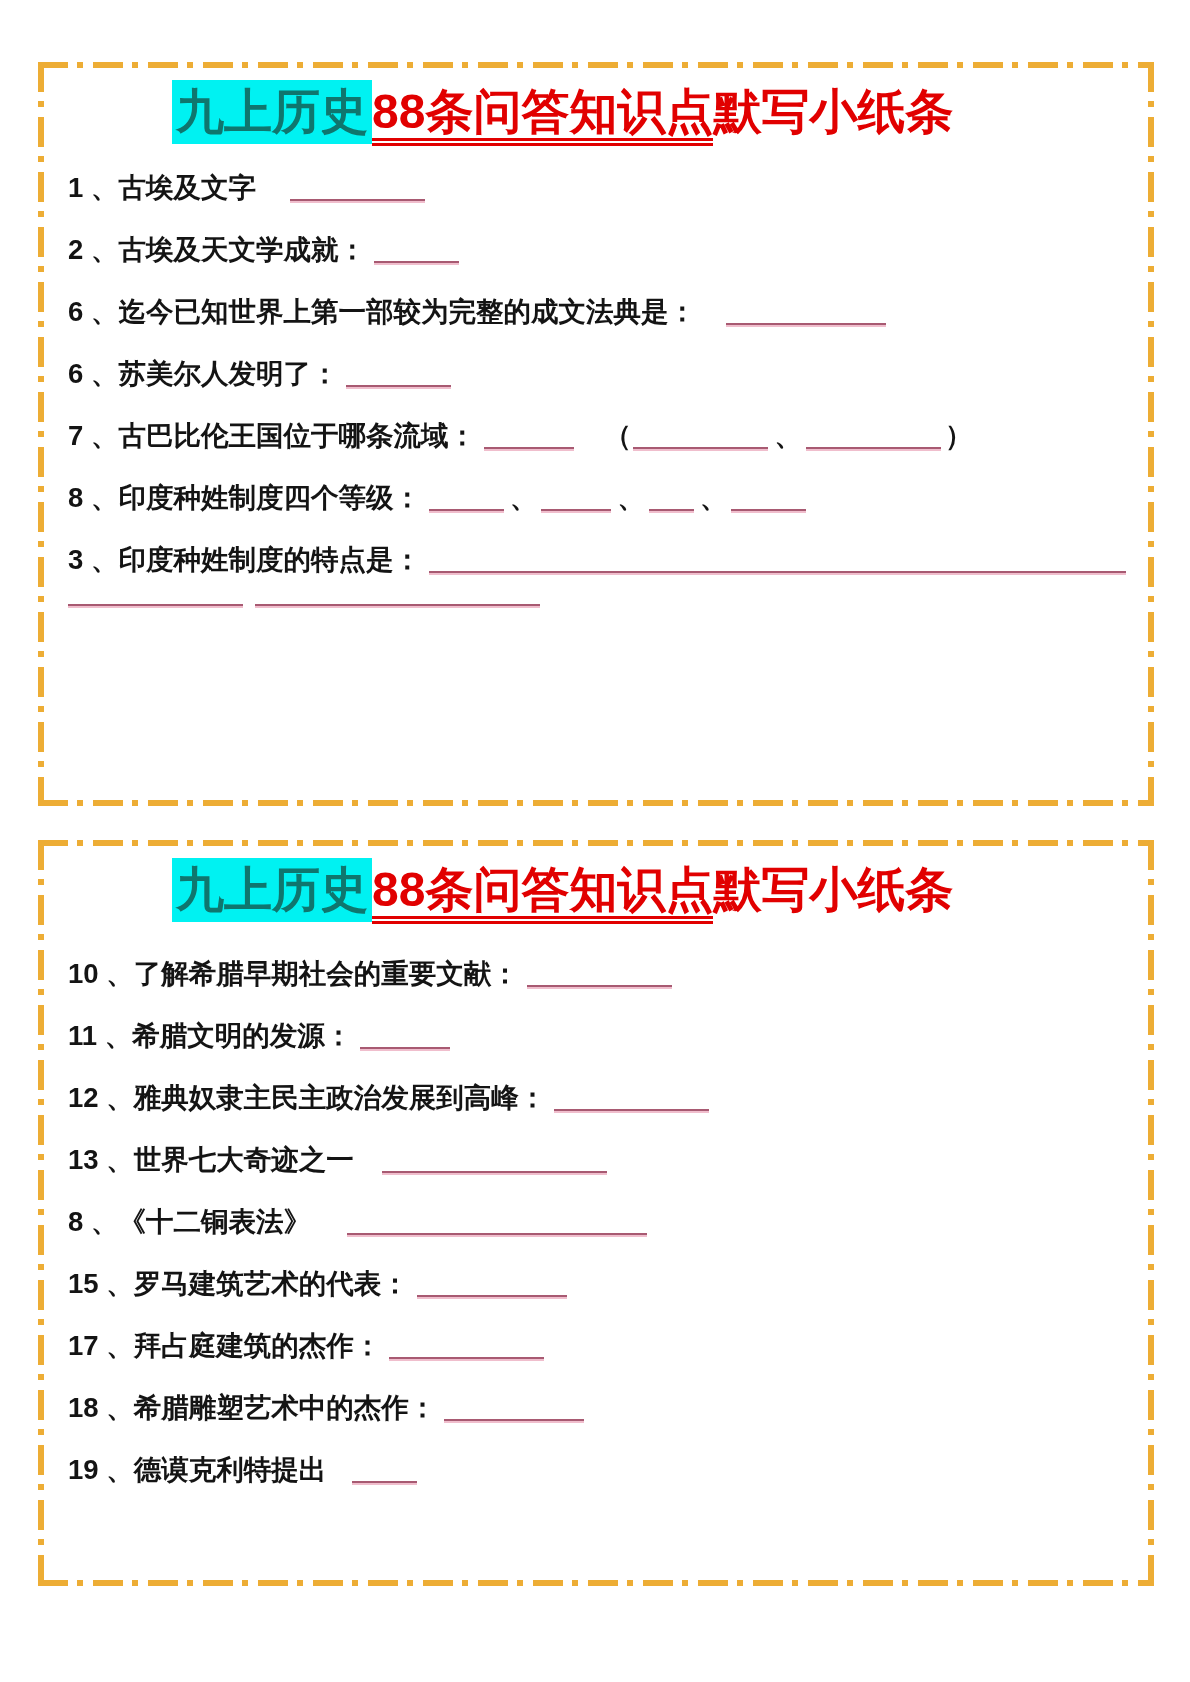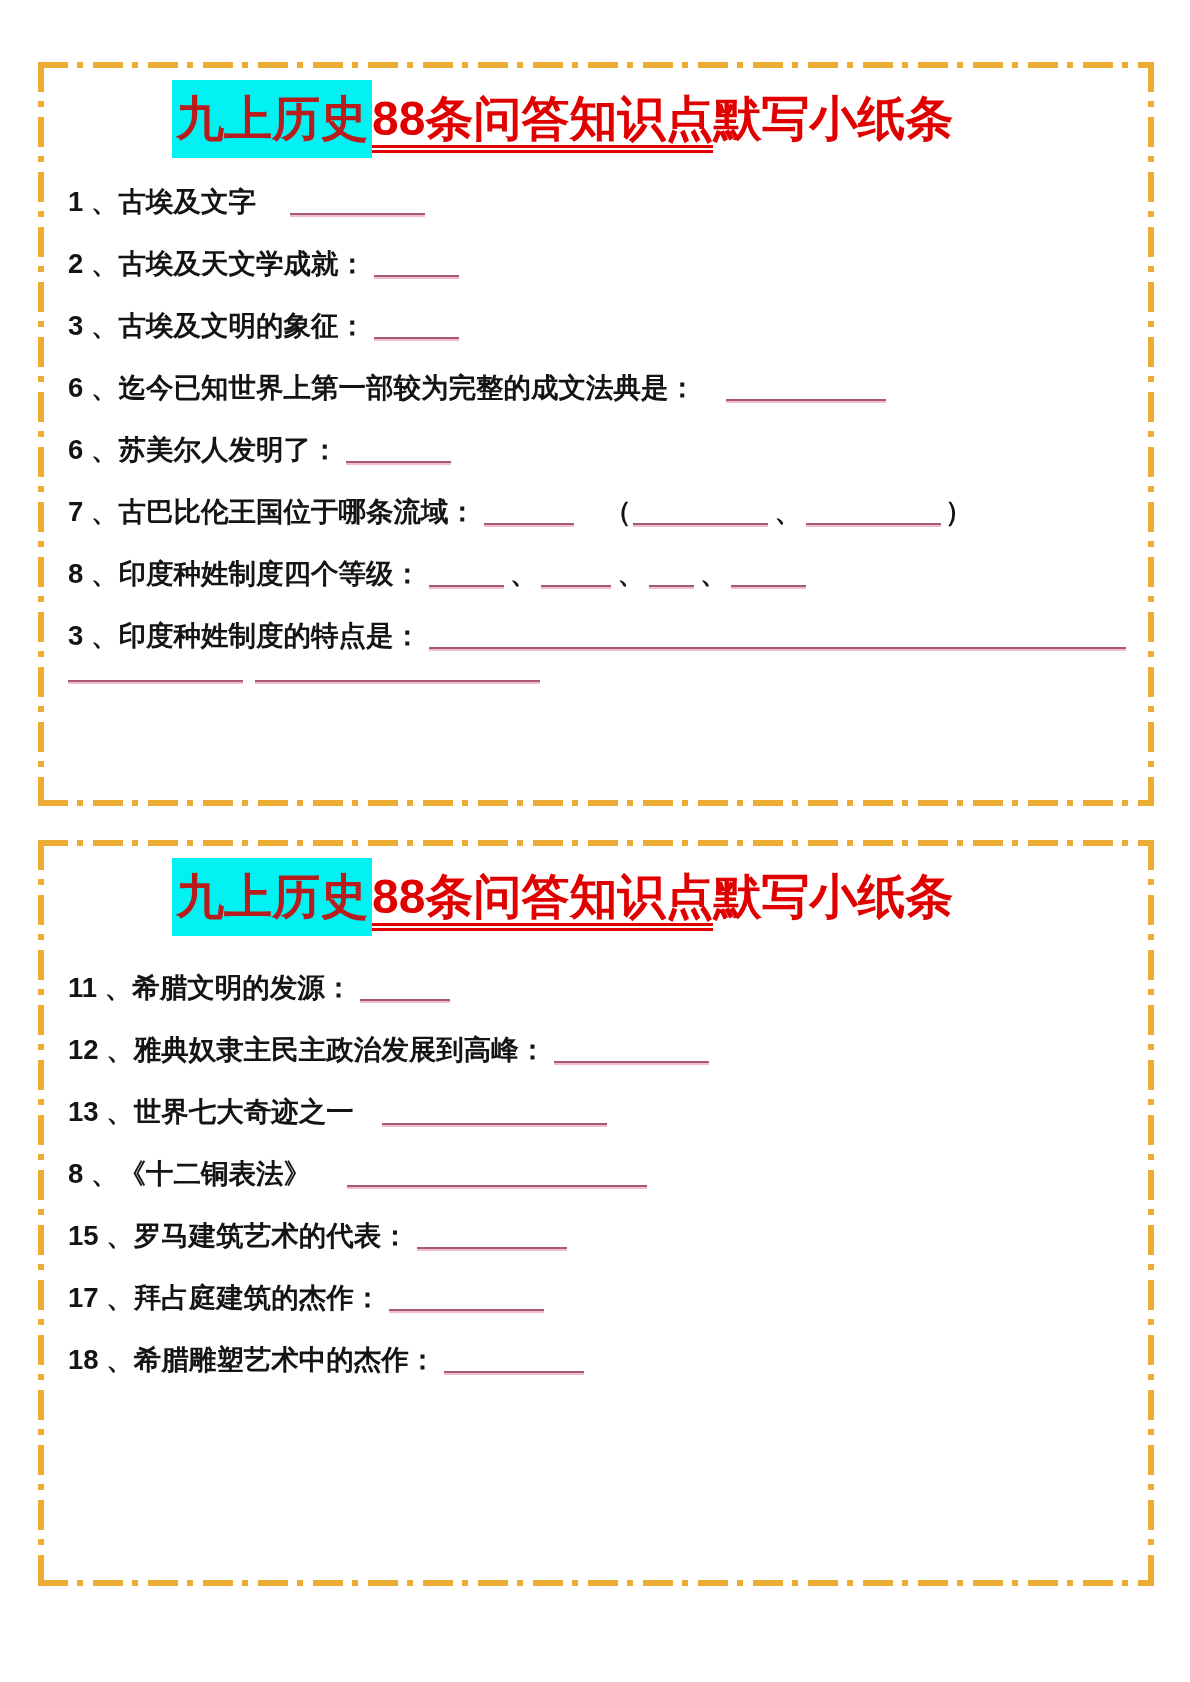--- a/index.html
+++ b/index.html
@@ -24,21 +24,21 @@
       background:repeating-linear-gradient(90deg,var(--gold) 0 30px,transparent 30px 39px,var(--gold) 39px 45px,transparent 45px 55px);}
   .bv{position:absolute;top:0;bottom:0;width:6px;
       background:repeating-linear-gradient(180deg,var(--gold) 0 30px,transparent 30px 39px,var(--gold) 39px 45px,transparent 45px 55px);}
   .card-inner{position:relative;padding:18px 26px 0 30px;height:100%;overflow:hidden;}
   .title-row{
     margin-left:104px;margin-bottom:26px;
     font-size:48px;font-weight:bold;line-height:64px;
     white-space:nowrap;letter-spacing:0px;
   }
   #card2 .title-row{margin-bottom:34px;}
-  .t-hl{background:var(--cyan);color:#b91c1c;padding:7px 4px;display:inline-block;}
+  .t-hl{background:var(--cyan);color:#0f766e;padding:0 4px;display:inline-block;}
   .t-red{color:var(--red);}
   .t-underline{border-bottom:8px double var(--red);padding-bottom:0px;}
   .q{
     display:flex;align-items:baseline;
     font-size:27.5px;font-weight:600;line-height:36px;margin-bottom:26px;
     white-space:nowrap;
   }
   .qt{color:var(--ink);}
   .blank{
     display:inline-block;height:2px;align-self:flex-end;
@@ -66,24 +66,20 @@
     <div class="q">
       <span class="qt">1 、古埃及文字</span>
       <span class="blank" style="width:135px;margin-left:34px"></span>
     </div>
 
     <div class="q">
       <span class="qt">2 、古埃及天文学成就：</span>
       <span class="blank" style="width:85px"></span>
     </div>
 
-    <div class="q">
-      <span class="qt">3 、古埃及文明的象征：</span>
-      <span class="blank" style="width:85px"></span>
-    </div>
 
 
     <div class="q">
       <span class="qt">6 、迄今已知世界上第一部较为完整的成文法典是：</span>
       <span class="blank" style="width:160px;margin-left:30px"></span>
     </div>
 
     <div class="q">
       <span class="qt">6 、苏美尔人发明了：</span>
       <span class="blank" style="width:105px"></span>
@@ -125,20 +121,24 @@
 
 <section class="card" id="card2">
   <div class="bh" style="top:0"></div>
   <div class="bh" style="bottom:0"></div>
   <div class="bv" style="left:0"></div>
   <div class="bv" style="right:0"></div>
   <div class="card-inner">
 
     <div class="title-row"><span class="t-hl">九上历史</span><span class="t-red t-underline">88条问答知识点</span><span class="t-red">默写小纸条</span></div>
 
+    <div class="q">
+      <span class="qt">10 、了解希腊早期社会的重要文献：</span>
+      <span class="blank" style="width:145px"></span>
+    </div>
 
     <div class="q">
       <span class="qt">11 、希腊文明的发源：</span>
       <span class="blank" style="width:90px"></span>
     </div>
 
     <div class="q">
       <span class="qt">12 、雅典奴隶主民主政治发展到高峰：</span>
       <span class="blank" style="width:155px"></span>
     </div>
@@ -162,15 +162,19 @@
     <div class="q">
       <span class="qt">17 、拜占庭建筑的杰作：</span>
       <span class="blank" style="width:155px"></span>
     </div>
 
     <div class="q">
       <span class="qt">18 、希腊雕塑艺术中的杰作：</span>
       <span class="blank" style="width:140px"></span>
     </div>
 
+    <div class="q">
+      <span class="qt">19 、德谟克利特提出</span>
+      <span class="blank" style="width:65px;margin-left:26px"></span>
+    </div>
 
   </div>
 </section>
 
 </body></html>

